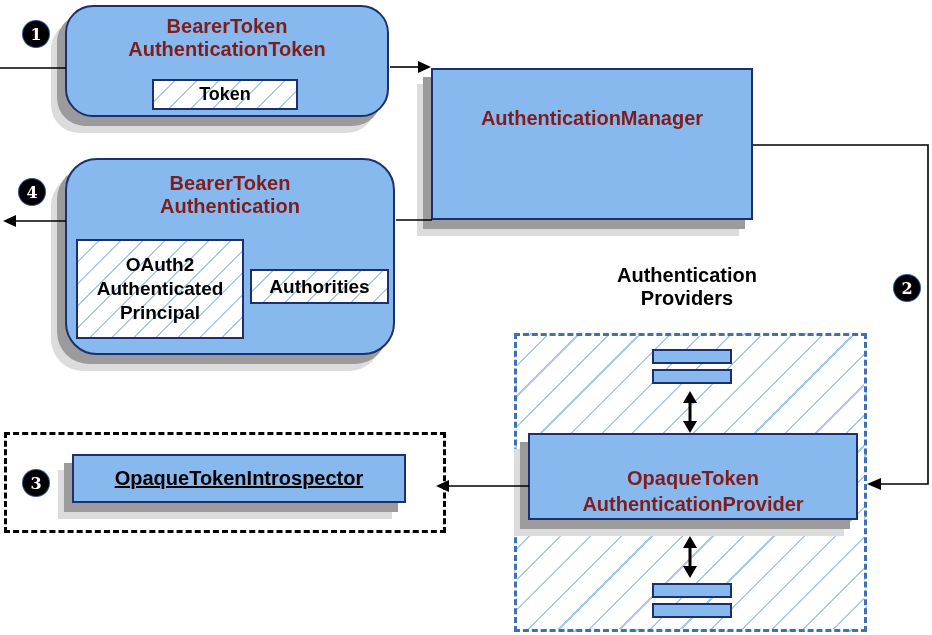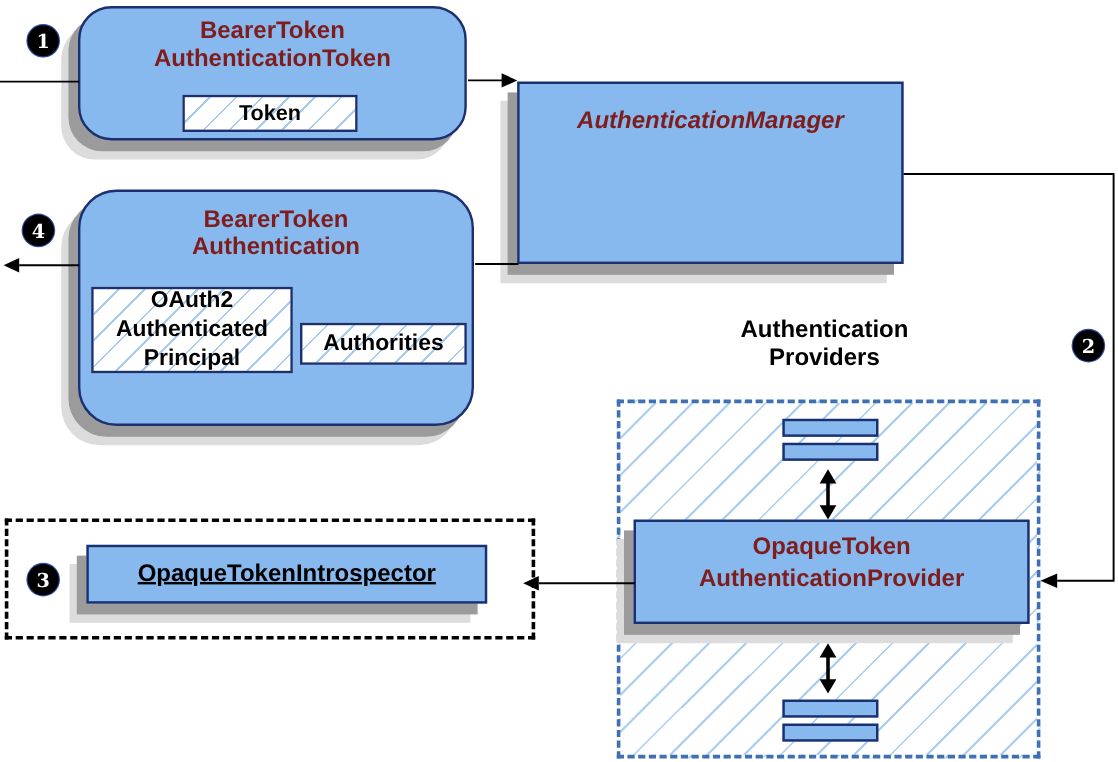--- a/index.html
+++ b/index.html
@@ -60,50 +60,50 @@
     <div class="title" style="padding-top:8px;">
       <div>BearerToken</div>
       <div>AuthenticationToken</div>
     </div>
     <div class="inner" style="left:85px; top:72px; width:146px; height:31px; font-size:18px;">
       <span>Token</span>
     </div>
   </div>
 
   <div class="node shadow" style="left:431px; top:68px; width:322px; height:152px;">
-    <div class="title" style="padding-top:20px;font-style:italic;">AuthenticationManager</div>
+    <div class="title" style="padding-top:37px;">AuthenticationManager</div>
   </div>
 
   <div class="node rounded shadow" style="left:65px; top:158px; width:330px; height:197px; border-radius:32px;">
     <div class="title" style="padding-top:12px;">
       <div>BearerToken</div>
       <div>Authentication</div>
     </div>
-    <div class="inner" style="left:9px; top:79px; width:168px; height:72px; font-size:19px; line-height:24px; flex-direction:column;">
+    <div class="inner" style="left:9px; top:79px; width:168px; height:100px; font-size:19px; line-height:24px; flex-direction:column;">
       <div>OAuth2</div>
       <div>Authenticated</div>
       <div>Principal</div>
     </div>
     <div class="inner" style="left:183px; top:109px; width:139px; height:35px; font-size:19px;">
       <span>Authorities</span>
     </div>
   </div>
 
   <div class="label-block title" style="left:577px; top:264px; width:220px;">
     <div>Authentication</div>
     <div>Providers</div>
   </div>
 
   <div class="bar" style="left:652px; top:349px; width:80px; height:15px;"></div>
   <div class="bar" style="left:652px; top:369px; width:80px; height:15px;"></div>
   <div class="bar" style="left:652px; top:583px; width:80px; height:15px;"></div>
   <div class="bar" style="left:652px; top:603px; width:80px; height:15px;"></div>
 
   <div class="node shadow" style="left:528px; top:433px; width:330px; height:87px; border-width:2px;">
-    <div class="title" style="padding-top:8px; line-height:26px;">
+    <div class="title" style="padding-top:30px; line-height:26px;">
       <div>OpaqueToken</div>
       <div>AuthenticationProvider</div>
     </div>
   </div>
 
   <div class="node shadow" style="left:72px; top:454px; width:334px; height:49px; display:flex; align-items:center; justify-content:center; font-size:20px;text-decoration:underline;">
     <span>OpaqueTokenIntrospector</span>
   </div>
 
   <div class="badge" style="left:23px; top:21px;">

